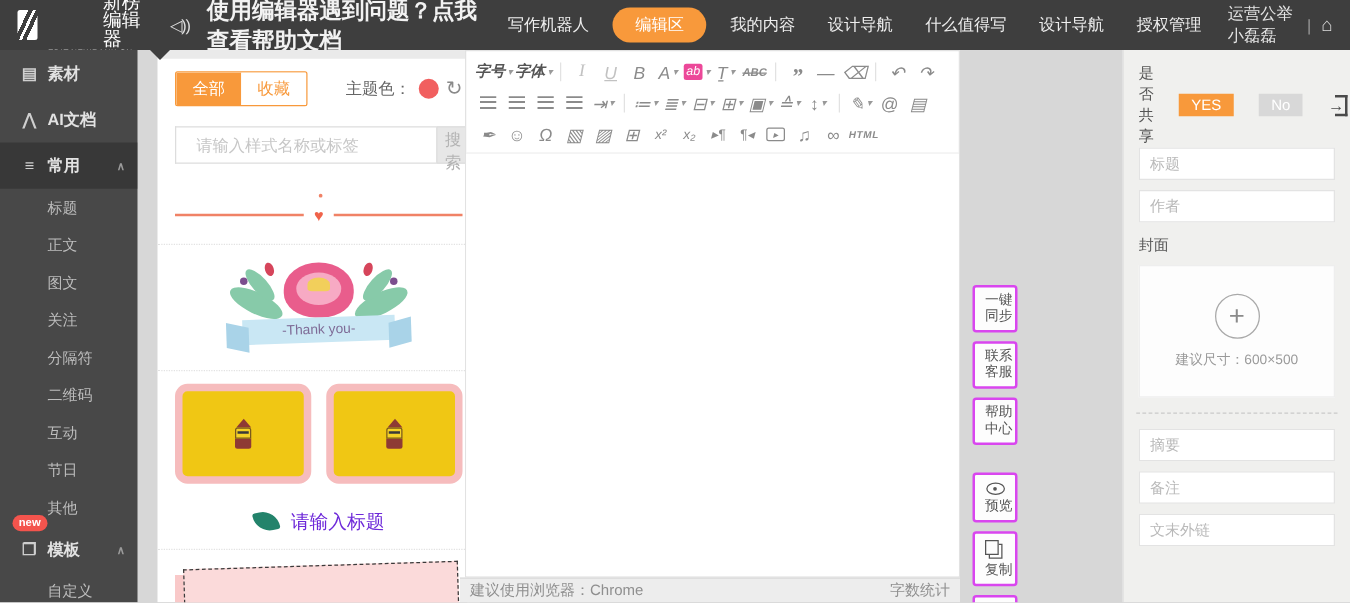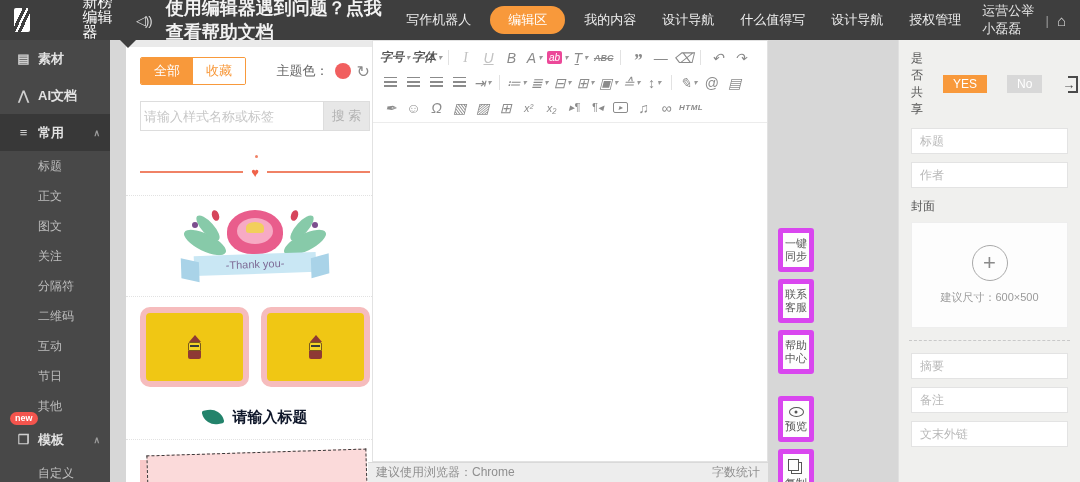--- a/index.html
+++ b/index.html
@@ -39,21 +39,21 @@
   .panel-inner{padding:10px 14px 0;}
   .tabs-row{display:flex;align-items:center;justify-content:space-between;}
   .tab-group{display:inline-flex;border:1px solid #f8993b;border-radius:2px;overflow:hidden;}
   .tab{padding:4px 13px;font-size:13px;color:#f8993b;background:#fff;cursor:pointer;}
   .tab.active{background:#f8993b;color:#fff;}
   .theme-box{display:flex;align-items:center;gap:6px;}
   .theme-label{font-size:13px;color:#666;}
   .theme-dot{width:16px;height:16px;border-radius:50%;background:#f15f5f;cursor:pointer;}
   .theme-reset{font-size:16px;color:#8a8a8a;cursor:pointer;}
   .search-row{display:flex;margin-top:16px;}
-  .search-input{flex:1;height:30px;border:1px solid #ddd;border-right:none;padding:0 3px;font-size:13px;color:#333;outline:none;box-sizing:border-box;background:#fff;}
+  .search-input{flex:1;height:30px;border:1px solid #ddd;border-right:none;padding:0 16px;font-size:13px;color:#333;outline:none;box-sizing:border-box;background:#fff;}
   .search-input::placeholder{color:#c7c7c7;}
   .search-btn{width:54px;height:30px;background:#e7e7e7;border:1px solid #ddd;color:#b2b2b2;font-size:13px;cursor:pointer;}
   .dotsep{border-top:1px dotted #e2e2e2;margin:0 -14px;}
   .tpl{display:flex;align-items:center;justify-content:center;cursor:pointer;}
 
   .hd{position:relative;display:flex;align-items:center;height:46px;margin-top:18px;width:100%;}
   .hd .ln{flex:1;height:2px;background:#f08266;}
   .hd-heart{color:#f0634a;font-size:13px;margin:0 8px;}
   .hd-dot{position:absolute;left:50%;top:6px;width:3px;height:3px;border-radius:50%;background:#f08266;}
 
@@ -79,21 +79,21 @@
   .cards{display:flex;gap:12px;margin:10px 0 8px;}
   .ycard{width:104px;height:68px;background:#f0c714;border:6px solid #f6bcbd;border-radius:10px;display:flex;align-items:center;justify-content:center;}
   .minion{display:flex;flex-direction:column;align-items:center;}
   .m-hat{width:0;height:0;border-left:6px solid transparent;border-right:6px solid transparent;border-bottom:7px solid #8e3a34;}
   .m-face{width:11px;height:7px;background:#f5d227;border:1px solid #7a5a1c;border-radius:2px 2px 0 0;position:relative;}
   .m-face::after{content:"";position:absolute;left:1px;right:1px;top:2px;height:2px;background:#3a3a3a;}
   .m-body{width:13px;height:8px;background:#8e3a34;border-radius:0 0 2px 2px;}
 
   .titlerow{display:flex;align-items:center;justify-content:center;gap:10px;height:44px;}
   .leaf{width:20px;height:16px;background:#23836b;border-radius:2px 14px 2px 14px;transform:rotate(-12deg);}
-  .title-ph{font-size:15px;font-weight:bold;color:#0f172a;}
+  .title-ph{font-size:15px;font-weight:normal;color:#6d28d9;}
 
   .pinkwrap{position:relative;height:46px;margin-top:8px;width:100%;}
   .pk-under{position:absolute;left:0;top:12px;width:226px;height:34px;background:#f9c9c9;}
   .pk-dash{position:absolute;left:7px;top:4px;width:218px;height:40px;background:#fbdada;border:1.5px dashed #3a3a3a;transform:rotate(-1.8deg);}
 
   .panel-scroll{position:absolute;right:0;top:120px;bottom:0;width:9px;background:#f7f7f7;border-left:1px solid #ececec;}
 
   
   .editor{position:absolute;left:372px;top:40px;width:396px;bottom:20px;background:#fff;border:1px solid #e2e2e2;box-sizing:border-box;display:flex;flex-direction:column;}
   .toolbar{padding:4px 6px 2px;border-bottom:1px solid #ececec;}
@@ -112,33 +112,33 @@
   .tb.bars .g{width:13px;height:11px;background:repeating-linear-gradient(to bottom,#8b8b8b 0 1.5px,transparent 1.5px 4.2px);}
   .tb.sm .g{font-size:11px;}
   .tb.vbox .g{border:1.5px solid #8b8b8b;border-radius:2px;font-size:8px;width:13px;height:9px;display:flex;align-items:center;justify-content:center;}
   .tb.html .g{font-size:8px;font-weight:bold;letter-spacing:.5px;}
   .page{flex:1;background:#fff;}
 
   .statusbar{position:absolute;left:368px;bottom:0;width:400px;height:20px;background:#ededed;border-top:1px solid #d9d9d9;display:flex;align-items:center;justify-content:space-between;padding:0 8px;box-sizing:border-box;font-size:12px;color:#8f8f8f;}
 
   
   .tools{position:absolute;left:778px;top:228px;width:36px;display:flex;flex-direction:column;gap:7px;}
-  .tool{background:#fdfdfd;border:5px solid #d946ef;border-radius:3px;color:#555;font-size:11px;line-height:13px;padding:4px 2px;text-align:center;box-sizing:border-box;width:36px;cursor:pointer;}
+  .tool{background:#fdfdfd;border:2px solid #d946ef;border-radius:3px;color:#555;font-size:11px;line-height:13px;padding:4px 2px;text-align:right;box-sizing:border-box;width:36px;cursor:pointer;}
   .tool.gap{margin-top:15px;}
   .ticon{display:block;margin:2px auto 3px;position:relative;}
   .ticon.eye{width:13px;height:8px;border:1.5px solid #555;border-radius:60%;}
   .ticon.eye::after{content:"";position:absolute;left:50%;top:50%;transform:translate(-50%,-50%);width:3px;height:3px;border-radius:50%;background:#555;}
   .ticon.copy{width:9px;height:10px;border:1.5px solid #555;background:#fff;margin-top:4px;}
   .ticon.copy::before{content:"";position:absolute;left:-4px;top:-4px;width:9px;height:10px;border:1.5px solid #555;background:#fdfdfd;}
   .ticon.trash{width:9px;height:9px;border:1.5px solid #555;border-top-width:0;border-radius:0 0 2px 2px;margin-top:5px;}
   .ticon.trash::before{content:"";position:absolute;left:-3.5px;top:-3px;width:15px;height:1.5px;background:#555;}
 
   
   .rpanel{position:absolute;left:898px;top:40px;right:0;bottom:0;background:#f0f0ee;border-left:1px solid #e0e0e0;padding:10px 12px;box-sizing:border-box;}
-  .share-row{display:flex;align-items:center;gap:20px;margin-bottom:10px;}
+  .share-row{display:flex;align-items:center;gap:20px;}
   .share-label{font-size:12px;color:#555;}
   .share-yes{background:#f8993b;color:#fff;font-size:12px;padding:2px 10px;cursor:pointer;}
   .share-no{background:#d8d8d8;color:#fff;font-size:12px;padding:2px 10px;cursor:pointer;}
   .exit-ic{margin-left:auto;display:inline-flex;align-items:center;cursor:pointer;}
   .exit-door{display:inline-block;width:8px;height:13px;border:2px solid #4a4a4a;border-left:none;}
   .exit-arrow{font-size:13px;color:#4a4a4a;margin-right:-7px;position:relative;z-index:1;}
   .rp-input{width:100%;height:26px;border:1px solid #e3e3e3;background:#fff;padding:0 8px;font-size:12px;color:#333;box-sizing:border-box;margin-bottom:8px;outline:none;}
   .rp-input::placeholder{color:#b9b9b9;}
   .rp-label{font-size:12px;color:#555;margin:2px 0 7px;}
   .cover-box{background:#fdfdfd;border:1px solid #eee;height:104px;display:flex;flex-direction:column;align-items:center;justify-content:center;gap:9px;margin-bottom:12px;cursor:pointer;}

